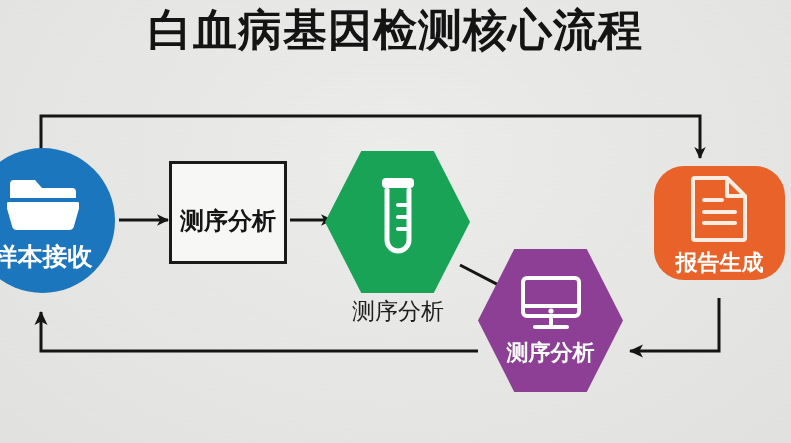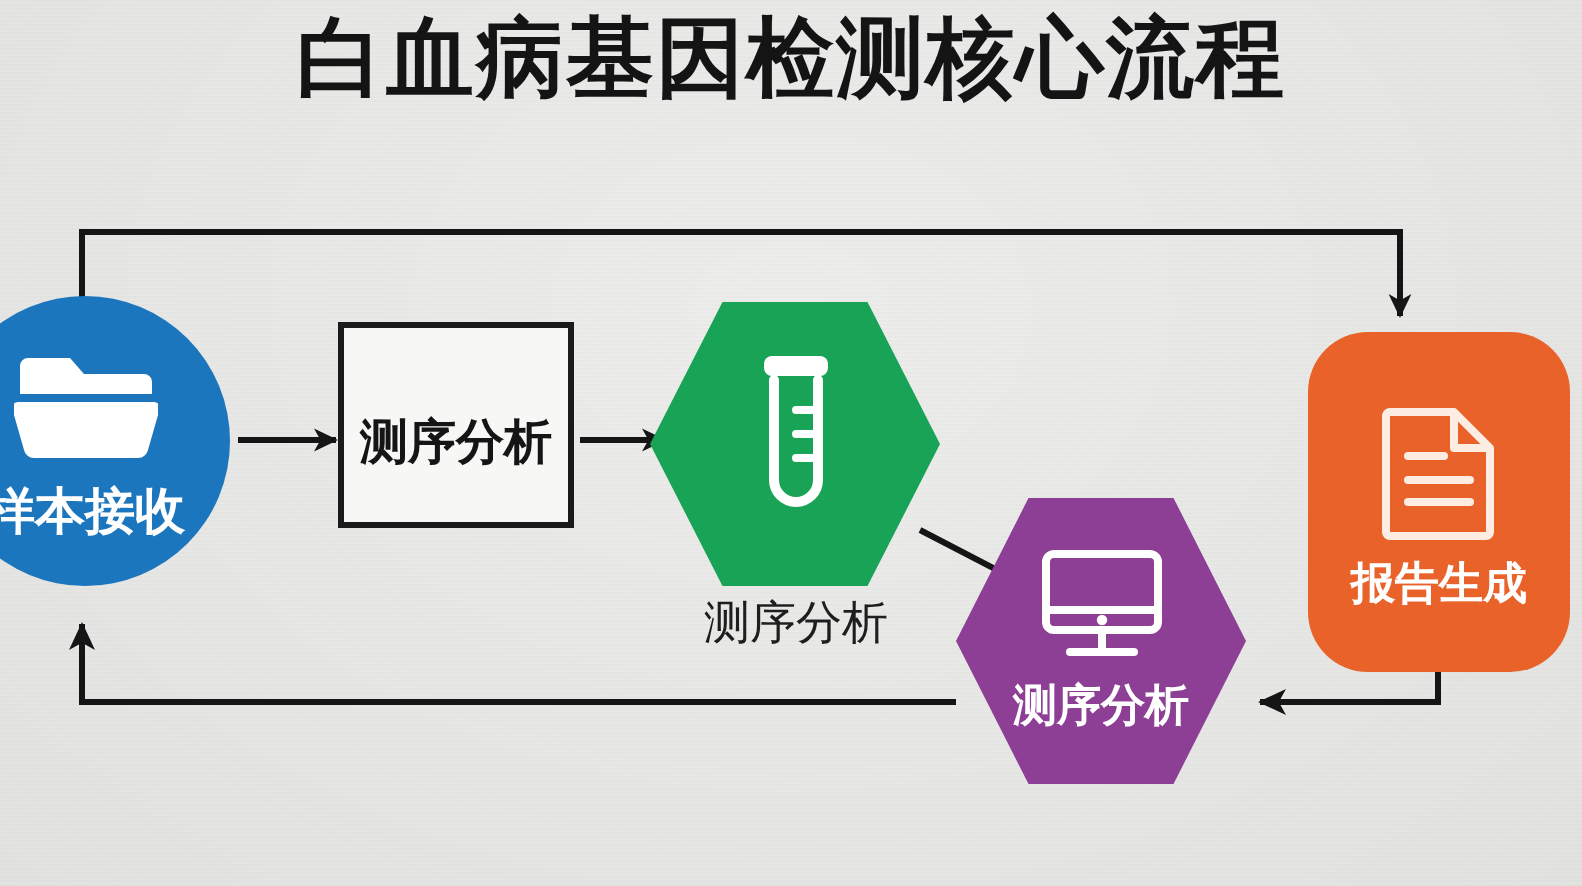--- a/index.html
+++ b/index.html
@@ -146,21 +146,21 @@
     line-height: 24px;
     margin-top: 4px;
     white-space: nowrap;
   }
 
   
   .node-round {
     left: 654px;
     top: 166px;
     width: 131px;
-    height: 170px;
+    height: 114px;
     background: #e8622a;
     border-radius: 30px;
     display: flex;
     flex-direction: column;
     align-items: center;
     justify-content: center;
   }
   .node-round .glyph { margin-top: 2px; }
   .node-round .node-label-in {
     color: #ffffff;

